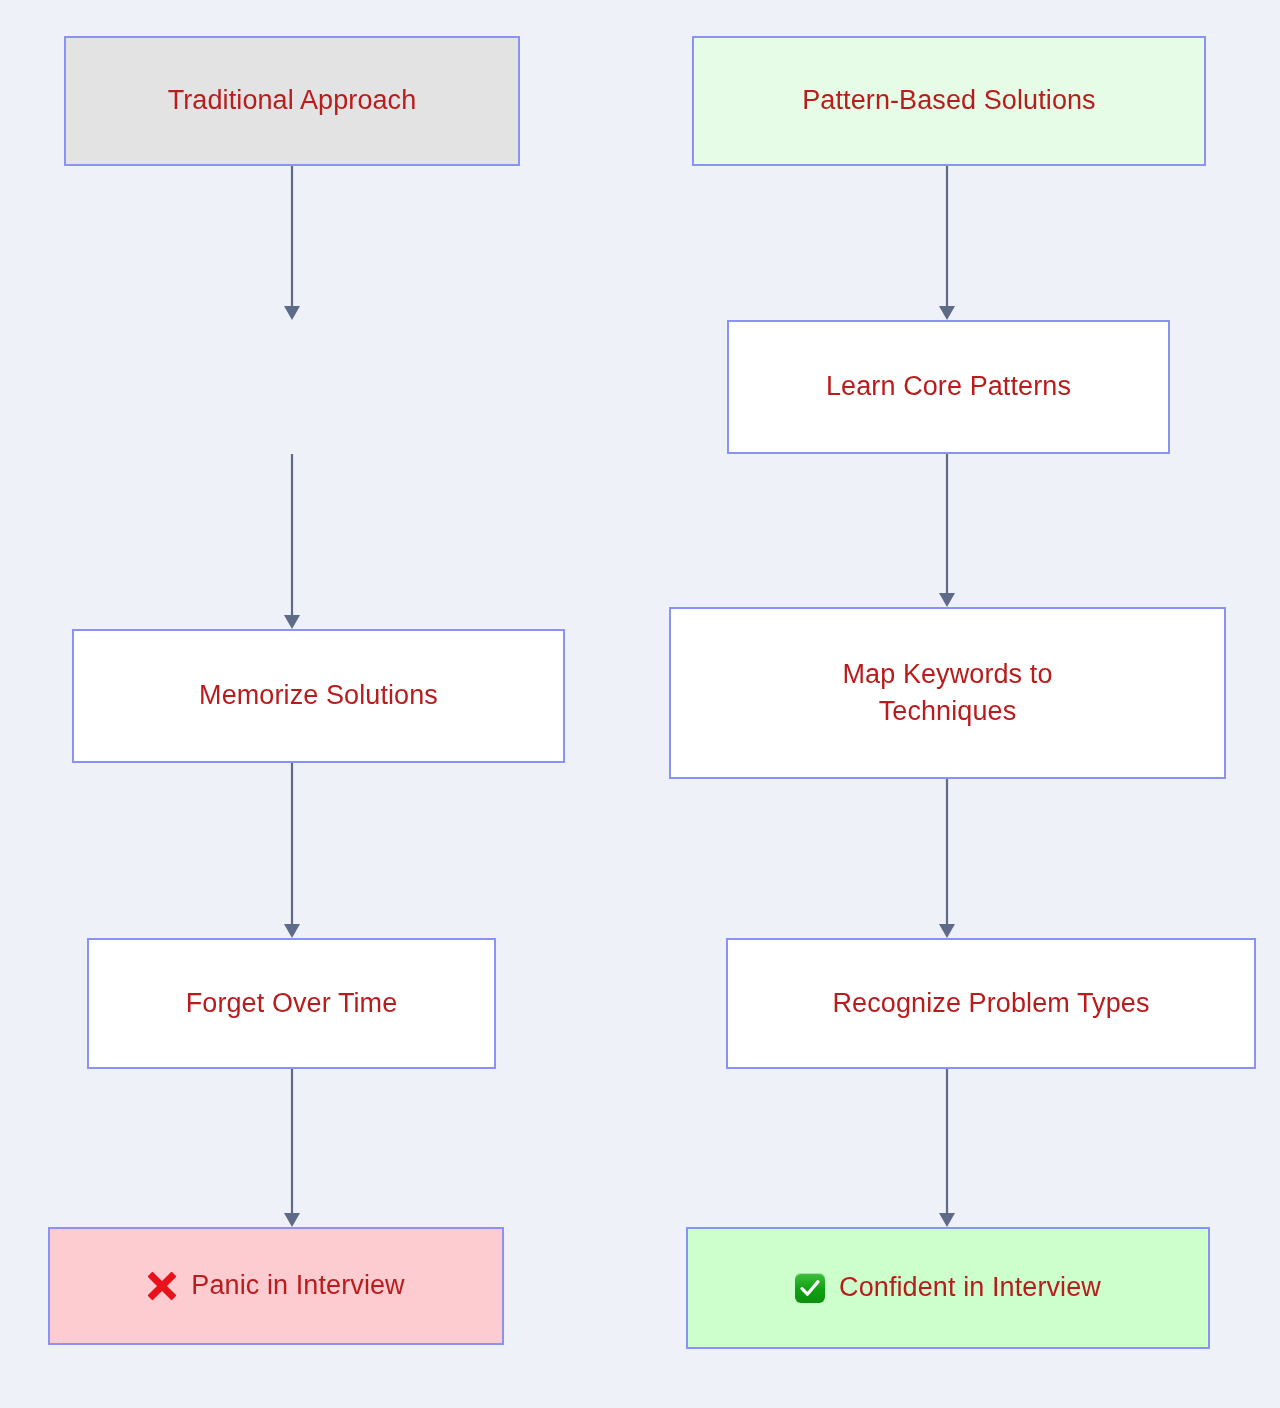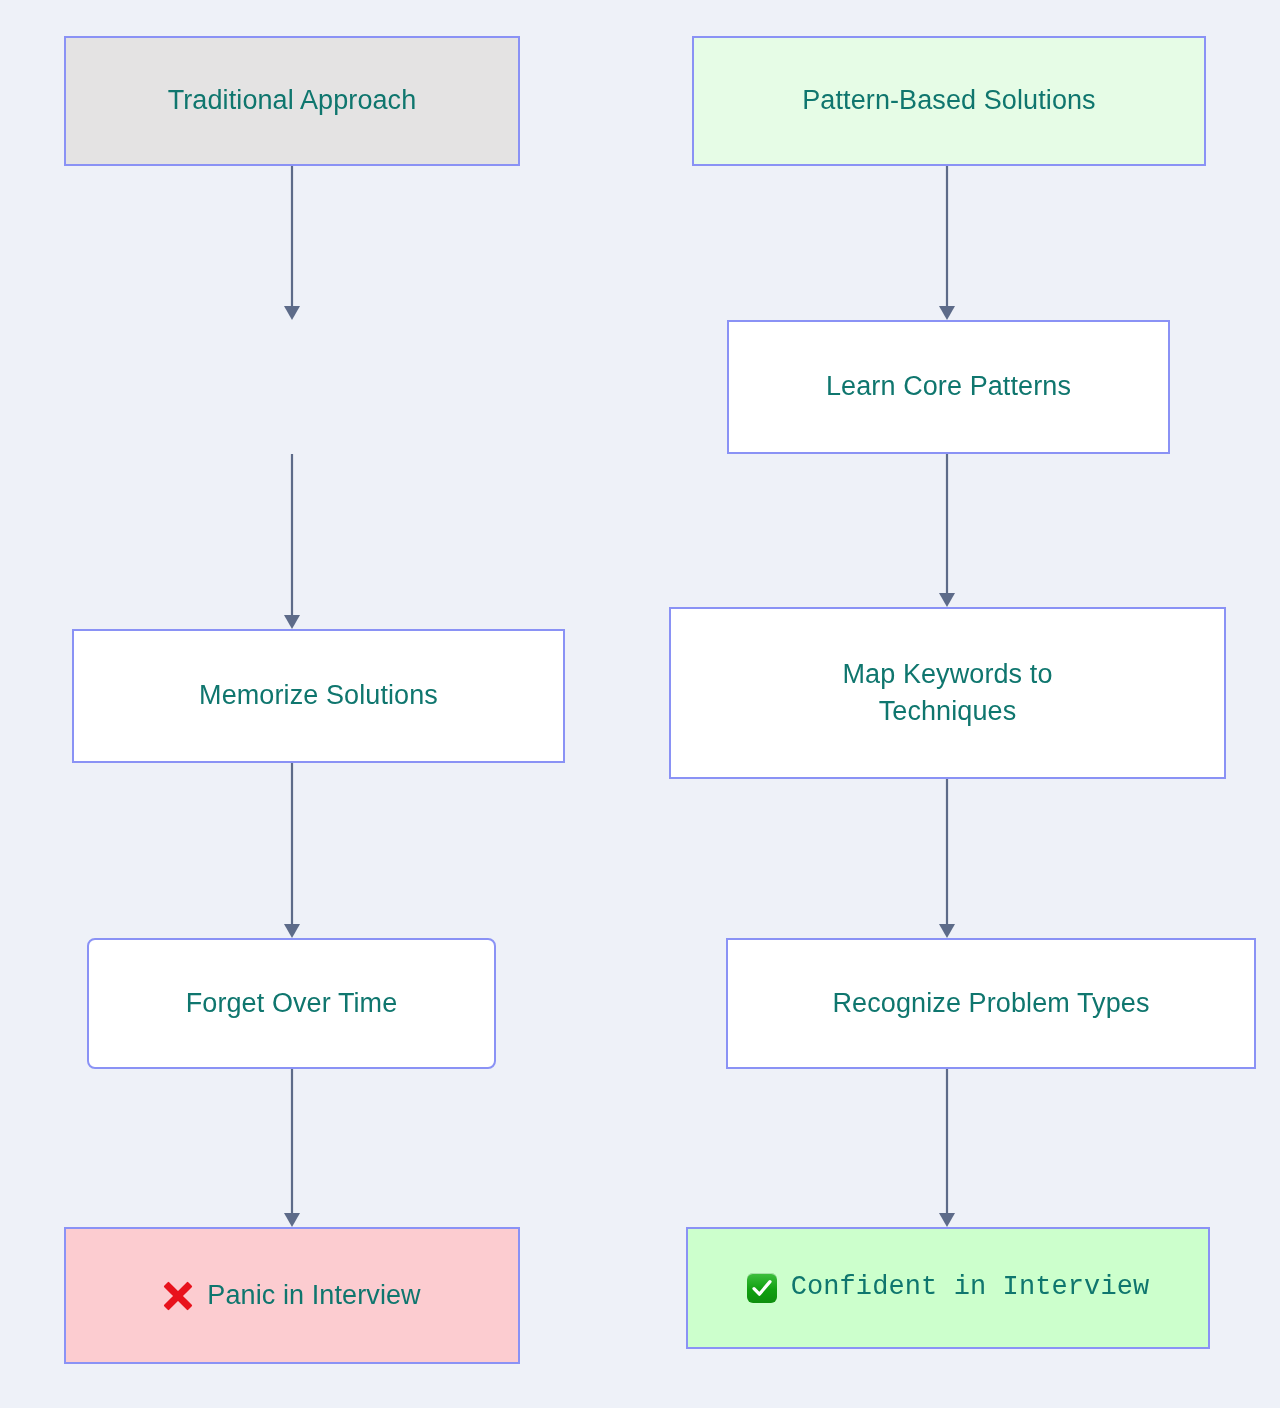--- a/index.html
+++ b/index.html
@@ -24,21 +24,21 @@
     top: 0;
     width: 1280px;
     height: 1408px;
     pointer-events: none;
   }
   .node {
     position: absolute;
     box-sizing: border-box;
     border: 2px solid #8a92f5;
     background: #ffffff;
-    color: #0f766e;
+    color: #b91c1c;
     display: flex;
     align-items: center;
     justify-content: center;
     text-align: center;
     font-size: 27px;
     line-height: 1.38;
     letter-spacing: 0.1px;
     font-weight: 400;
     padding: 4px 12px;
   }
@@ -124,25 +124,25 @@
 
   <div class="node fill-gray" style="left: 64px; top: 36px; width: 456px; height: 130px; background: rgb(228, 227, 227);">
     <span class="label">Traditional Approach</span>
   </div>
 
 
   <div class="node" style="left: 72px; top: 629px; width: 493px; height: 134px; background: rgb(255, 255, 255);">
     <span class="label">Memorize Solutions</span>
   </div>
 
-  <div class="node" style="left: 87px; top: 938px; width: 409px; height: 131px; background: rgb(255, 255, 255); border-radius: 8px;">
+  <div class="node" style="left: 87px; top: 938px; width: 409px; height: 131px; background: rgb(255, 255, 255);">
     <span class="label">Forget Over Time</span>
   </div>
 
-  <div class="node fill-pink" style="left: 64px; top: 1227px; width: 456px; height: 137px; background: rgb(252, 204, 208); align-items: center;">
+  <div class="node fill-pink" style="left: 48px; top: 1227px; width: 456px; height: 118px; background: rgb(252, 204, 208); align-items: center;">
     <span class="emoji-row">
       <span class="emoji icon-cross"></span>
       <span class="label">Panic in Interview</span>
     </span>
   </div>
 
   <div class="node fill-green" style="left: 692px; top: 36px; width: 514px; height: 130px; background: rgb(230, 252, 230);">
     <span class="label">Pattern-Based Solutions</span>
   </div>
 
@@ -152,21 +152,21 @@
 
   <div class="node" style="left: 669px; top: 607px; width: 557px; height: 172px; background: rgb(255, 255, 255);">
     <span class="label">Map Keywords to
 Techniques</span>
   </div>
 
   <div class="node" style="left: 682px; top: 938px; width: 530px; height: 131px; background: rgb(255, 255, 255); margin-left: 44px;">
     <span class="label">Recognize Problem Types</span>
   </div>
 
-  <div class="node fill-green2" style="left: 686px; top: 1227px; width: 524px; height: 122px; background: rgb(204, 255, 204); font-family: Liberation Mono, monospace;">
+  <div class="node fill-green2" style="left: 686px; top: 1227px; width: 524px; height: 122px; background: rgb(204, 255, 204);">
     <span class="emoji-row">
       <span class="emoji icon-check">
         <svg width="30" height="30" viewBox="0 0 30 30" aria-hidden="true">
           <path d="M7 15.6 L12.4 21.2 L23 8.6" fill="none" stroke="#ffffff" stroke-width="3.2" stroke-linecap="round" stroke-linejoin="round"></path>
         </svg>
       </span>
       <span class="label">Confident in Interview</span>
     </span>
   </div>
 

